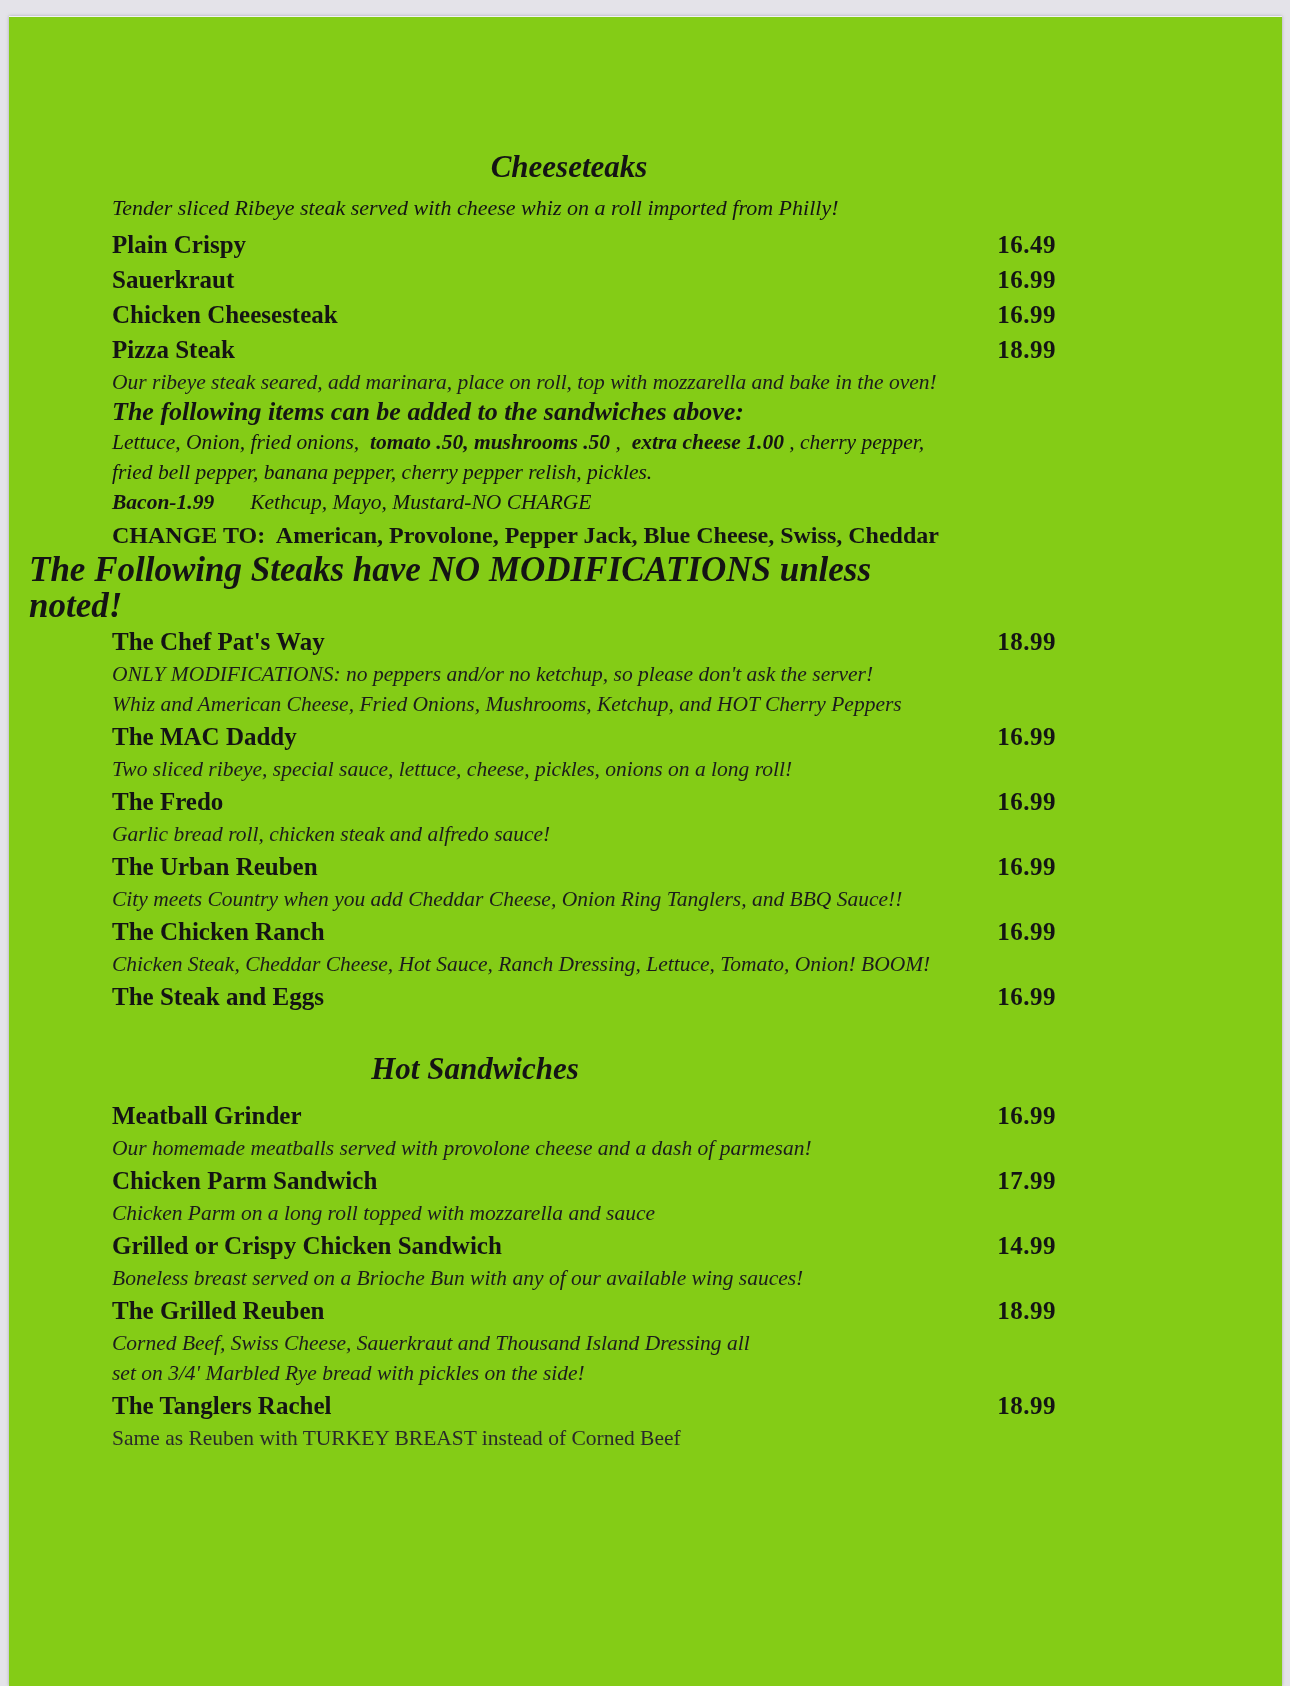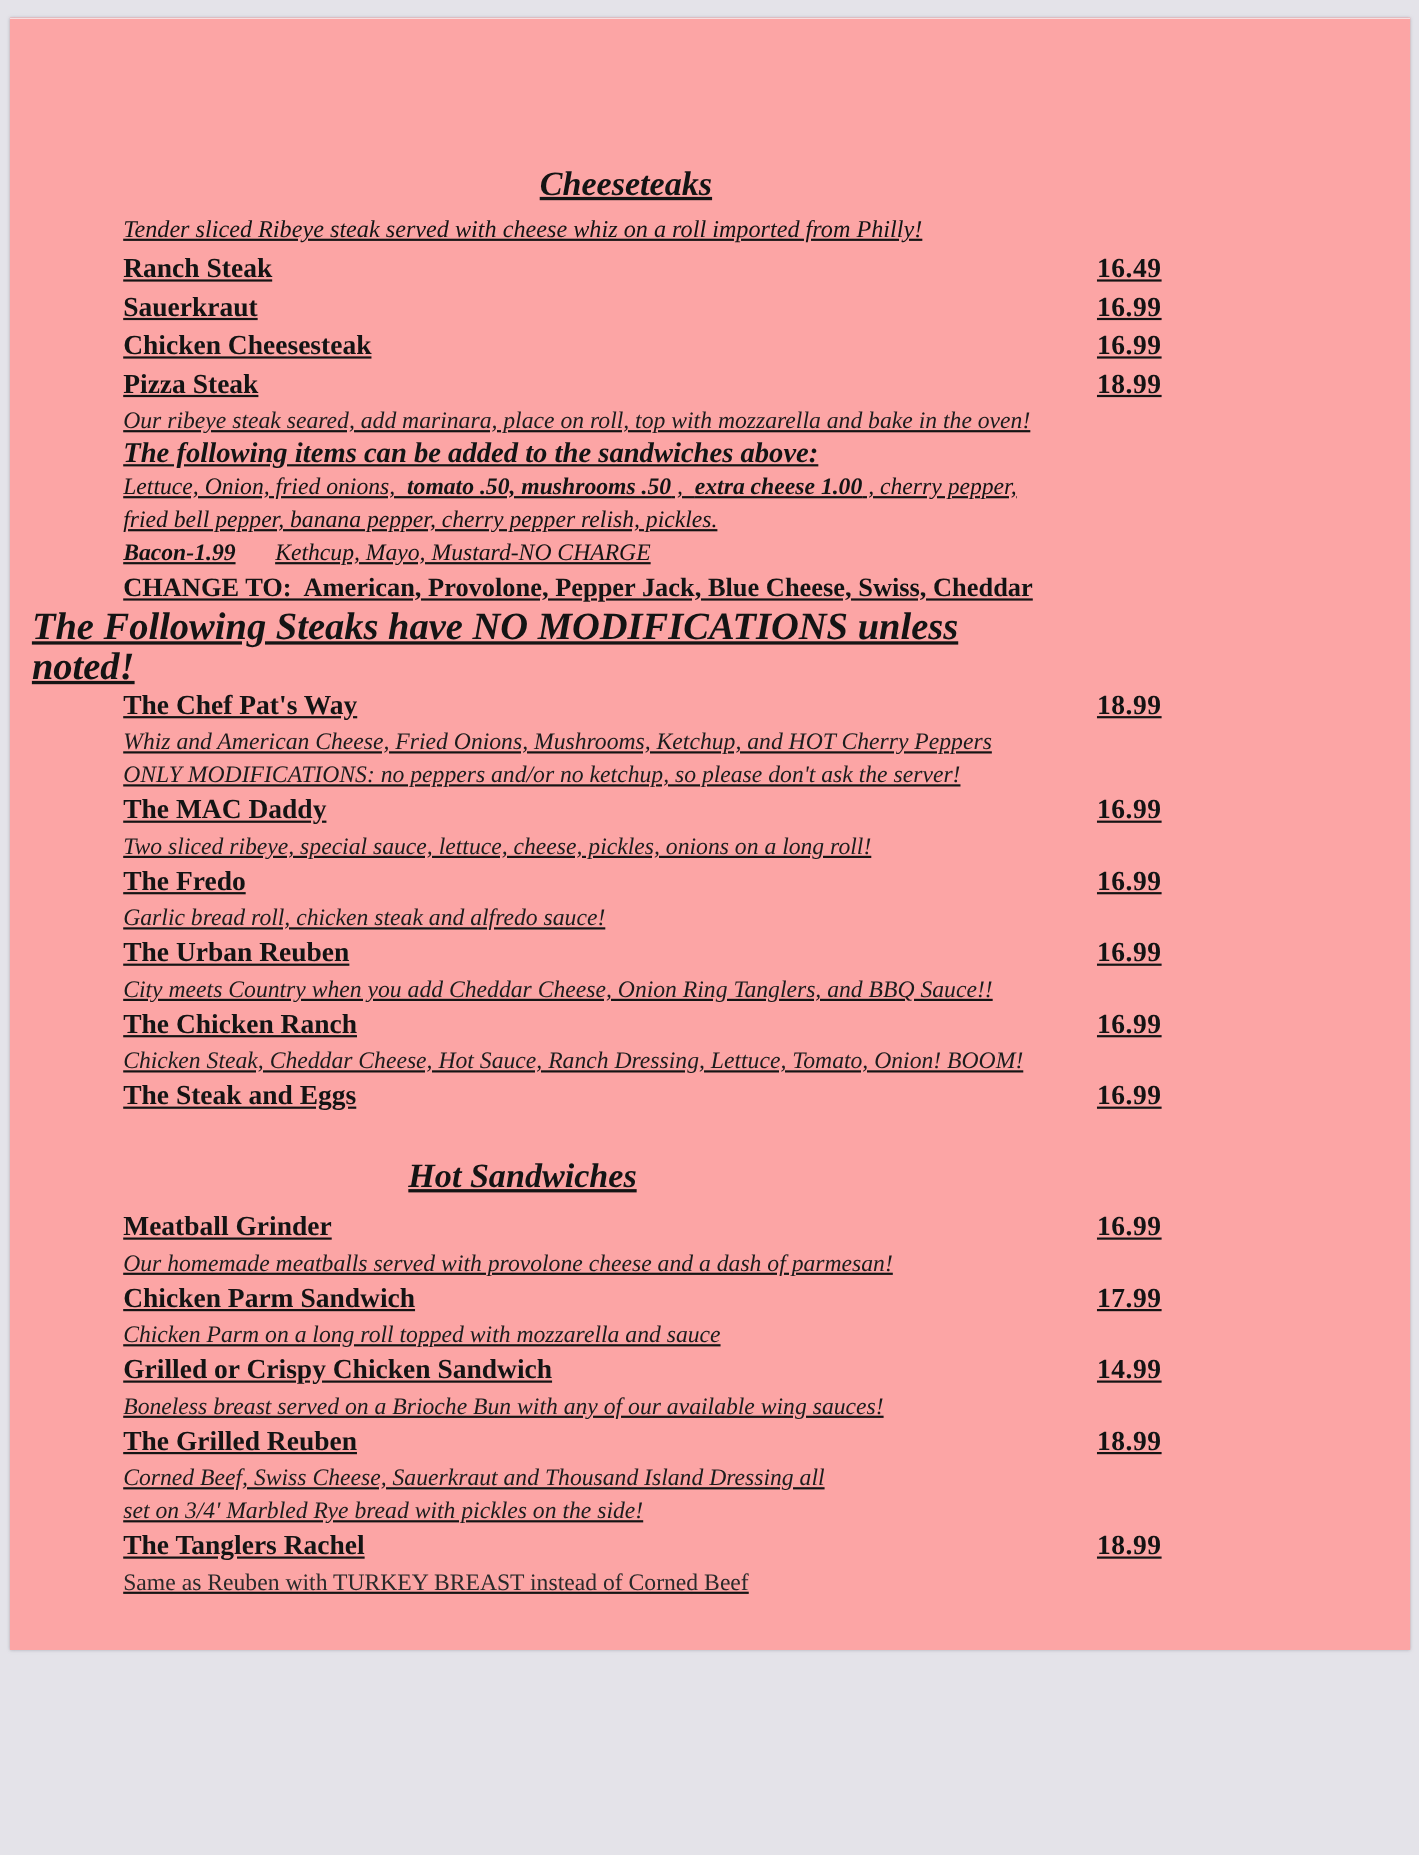--- a/index.html
+++ b/index.html
@@ -11,24 +11,23 @@
     font-family: "Liberation Serif", serif;
     color: #141414;
     position: relative;
     overflow: hidden;
   }
   .scan-page {
     position: absolute;
     left: 9px;
     top: 16px;
     width: 1273px;
-    height: 1484px;
-    background: #fca5a5;
+    height: 1670px;
+    background: #84cc16;
     box-shadow: 0 0 3px rgba(120,120,135,0.55), inset 0 1px 0 #f2f2f4;
-    text-decoration: underline;
   }
   .content {
     margin-left: 103px;           
     width: 944px;
     padding-top: 130px;
   }
   .line { white-space: pre; }
 
   .section-title {
     font-size: 31px;
@@ -116,21 +115,21 @@
 </head>
 <body>
 
 <div class="scan-page">
   <div class="content">
 
     <div class="section-title title-cheeseteaks">Cheeseteaks</div>
     <div class="intro line">Tender sliced Ribeye steak served with cheese whiz on a roll imported from Philly!</div>
 
     <div class="item-row">
-      <span class="item-name">Ranch Steak</span>
+      <span class="item-name">Plain Crispy</span>
       <span class="item-price">16.49</span>
     </div>
     <div class="item-row">
       <span class="item-name">Sauerkraut</span>
       <span class="item-price">16.99</span>
     </div>
     <div class="item-row">
       <span class="item-name">Chicken Cheesesteak</span>
       <span class="item-price">16.99</span>
     </div>
@@ -145,22 +144,22 @@
     <div class="addons-line">fried bell pepper, banana pepper, cherry pepper relish, pickles.</div>
     <div class="bacon-line"><span class="b">Bacon-1.99</span><span class="gap"></span><span>Kethcup, Mayo, Mustard-NO CHARGE</span></div>
     <div class="change-to">CHANGE TO:  American, Provolone, Pepper Jack, Blue Cheese, Swiss, Cheddar</div>
 
     <div class="steaks-note">The Following Steaks have NO MODIFICATIONS unless noted!</div>
 
     <div class="item-row">
       <span class="item-name">The Chef Pat's Way</span>
       <span class="item-price">18.99</span>
     </div>
+    <div class="item-desc">ONLY MODIFICATIONS: no peppers and/or no ketchup, so please don't ask the server!</div>
     <div class="item-desc">Whiz and American Cheese, Fried Onions, Mushrooms, Ketchup, and HOT Cherry Peppers</div>
-    <div class="item-desc">ONLY MODIFICATIONS: no peppers and/or no ketchup, so please don't ask the server!</div>
 
     <div class="item-row">
       <span class="item-name">The MAC Daddy</span>
       <span class="item-price">16.99</span>
     </div>
     <div class="item-desc">Two sliced ribeye, special sauce, lettuce, cheese, pickles, onions on a long roll!</div>
 
     <div class="item-row">
       <span class="item-name">The Fredo</span>
       <span class="item-price">16.99</span>

